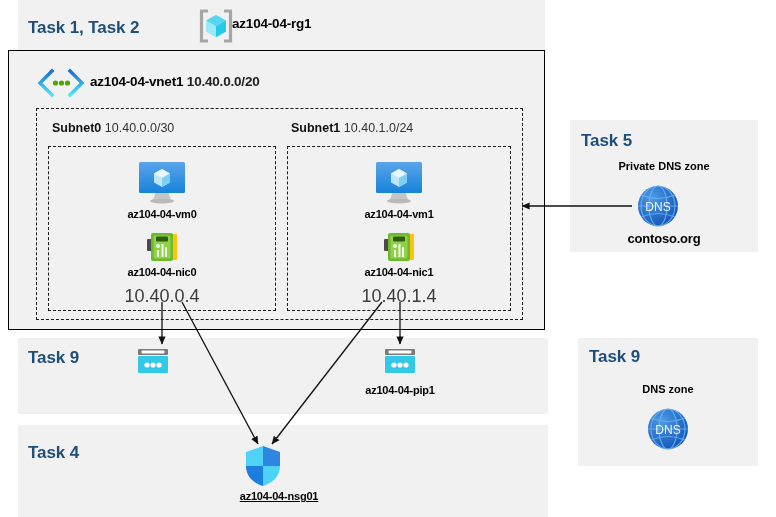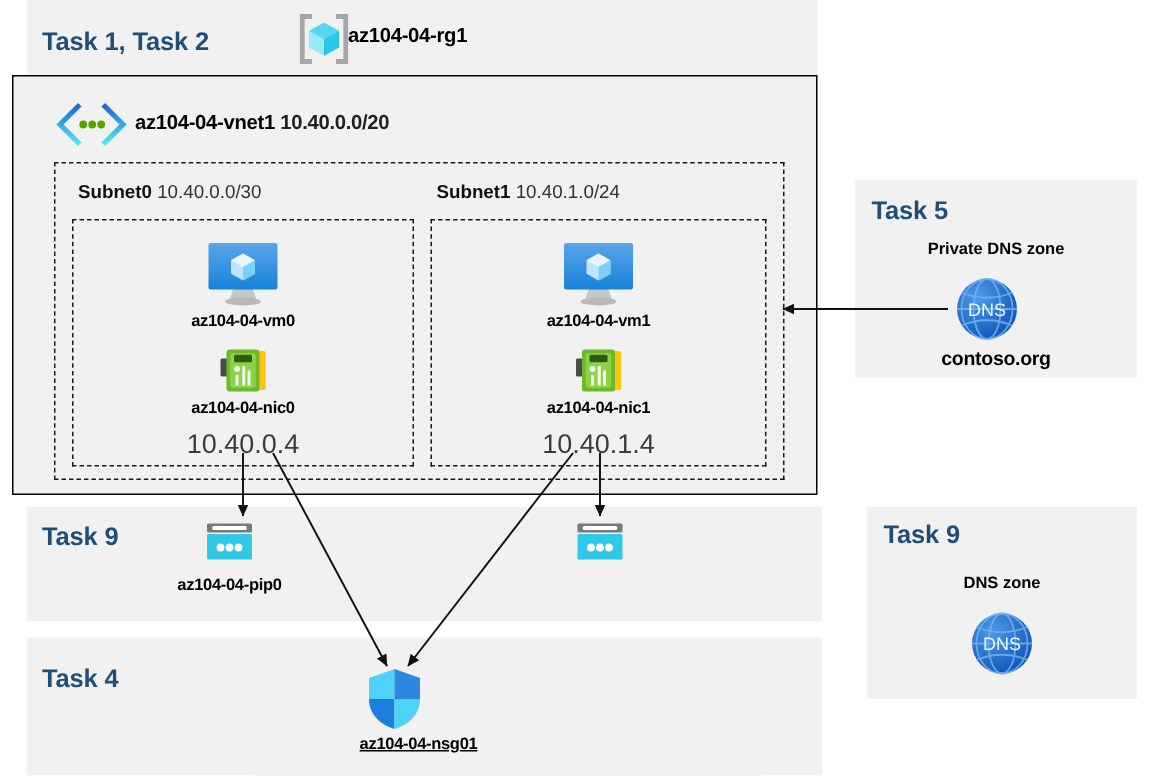--- a/index.html
+++ b/index.html
@@ -193,32 +193,32 @@
   <div class="icon" style="left:135px;top:347px;">
     <svg width="36" height="30" viewBox="0 0 36 30">
       <rect x="3" y="2" width="30" height="6" rx="1" fill="#7a7a7a"></rect>
       <rect x="6.5" y="3.6" width="23" height="2.8" rx="1" fill="#ffffff"></rect>
       <rect x="3" y="9" width="30" height="17" rx="1" fill="#32c8e8"></rect>
       <circle cx="12" cy="18" r="2.6" fill="#ffffff"></circle>
       <circle cx="18" cy="18" r="2.6" fill="#ffffff"></circle>
       <circle cx="24" cy="18" r="2.6" fill="#ffffff"></circle>
     </svg>
   </div>
-  <div class="res-name" style="left:73px;top:384px;width:160px;">az104-04-pip0</div>
 
   <div class="icon" style="left:382px;top:347px;">
     <svg width="36" height="30" viewBox="0 0 36 30">
       <rect x="3" y="2" width="30" height="6" rx="1" fill="#7a7a7a"></rect>
       <rect x="6.5" y="3.6" width="23" height="2.8" rx="1" fill="#ffffff"></rect>
       <rect x="3" y="9" width="30" height="17" rx="1" fill="#32c8e8"></rect>
       <circle cx="12" cy="18" r="2.6" fill="#ffffff"></circle>
       <circle cx="18" cy="18" r="2.6" fill="#ffffff"></circle>
       <circle cx="24" cy="18" r="2.6" fill="#ffffff"></circle>
     </svg>
   </div>
+  <div class="res-name" style="left:320px;top:384px;width:160px;">az104-04-pip1</div>
 
   <div class="panel" style="left:18px;top:425px;width:530px;height:92px;"></div>
   <div class="task-label" style="left:28px;top:443px;">Task 4</div>
 
   <div class="icon" style="left:243px;top:444px;">
     <svg width="40" height="44" viewBox="0 0 40 44">
       <defs>
         <clipPath id="shieldclip">
           <path d="M20 2 L37 8 L37 22 C37 33 28.5 39.5 20 42 C11.5 39.5 3 33 3 22 L3 8 Z"></path>
         </clipPath>

